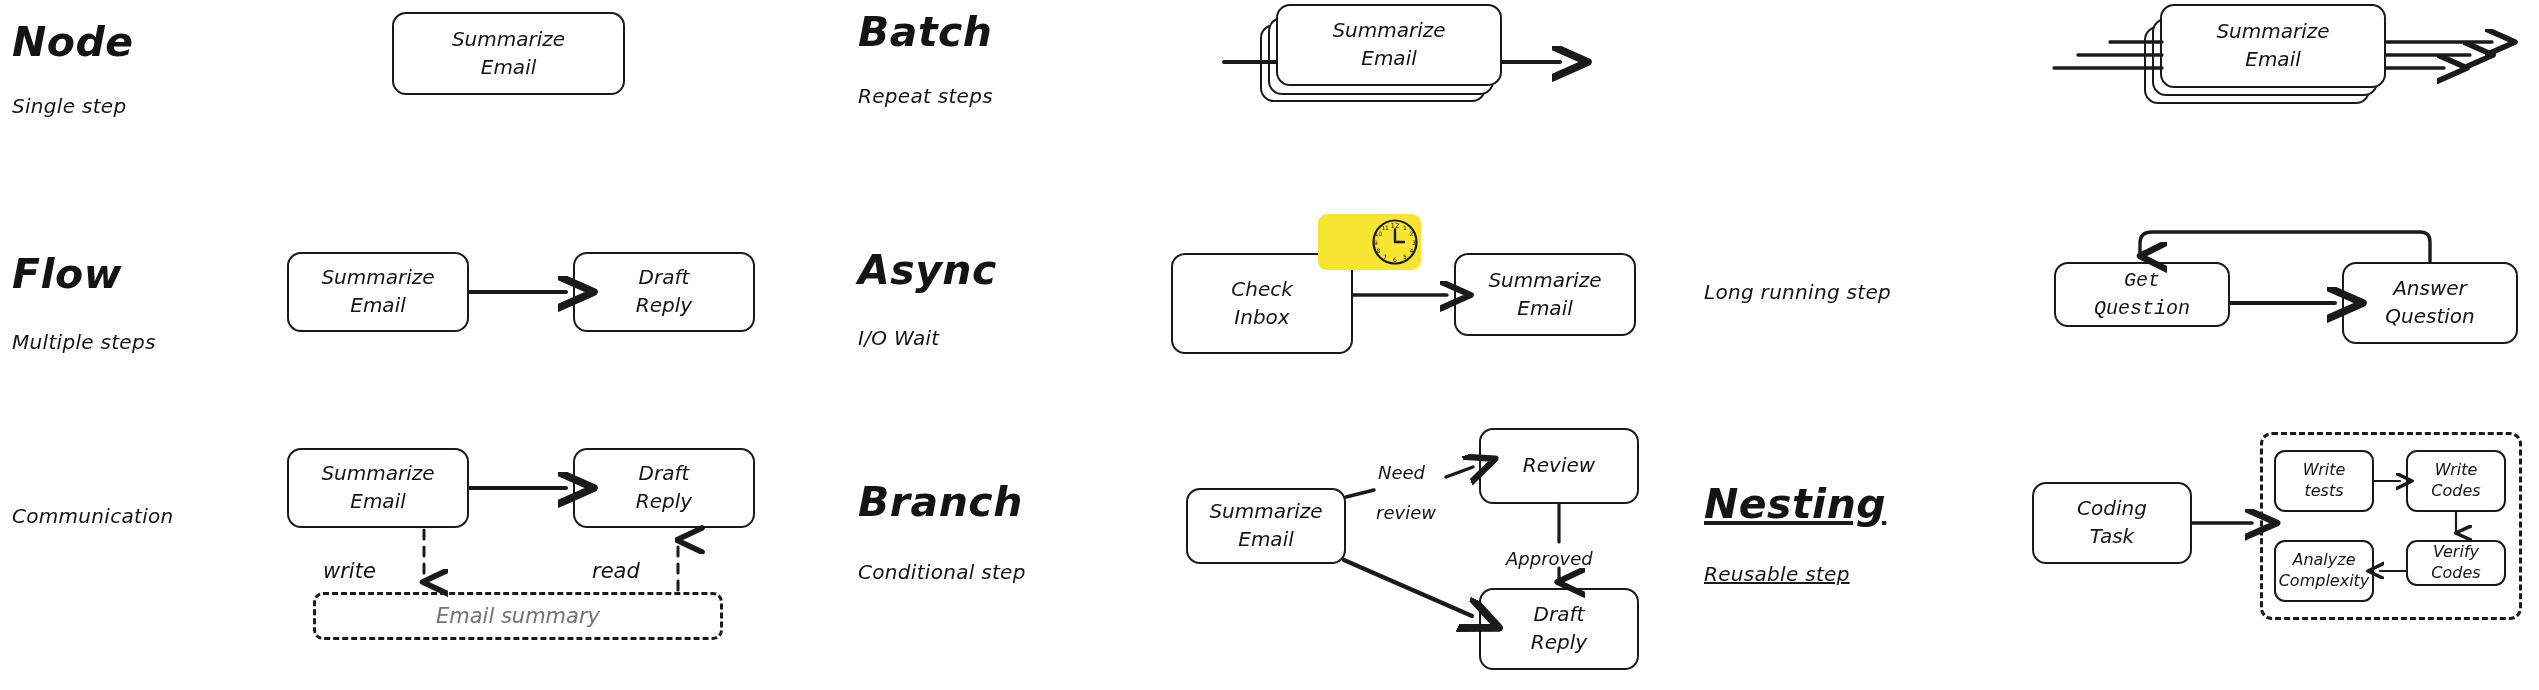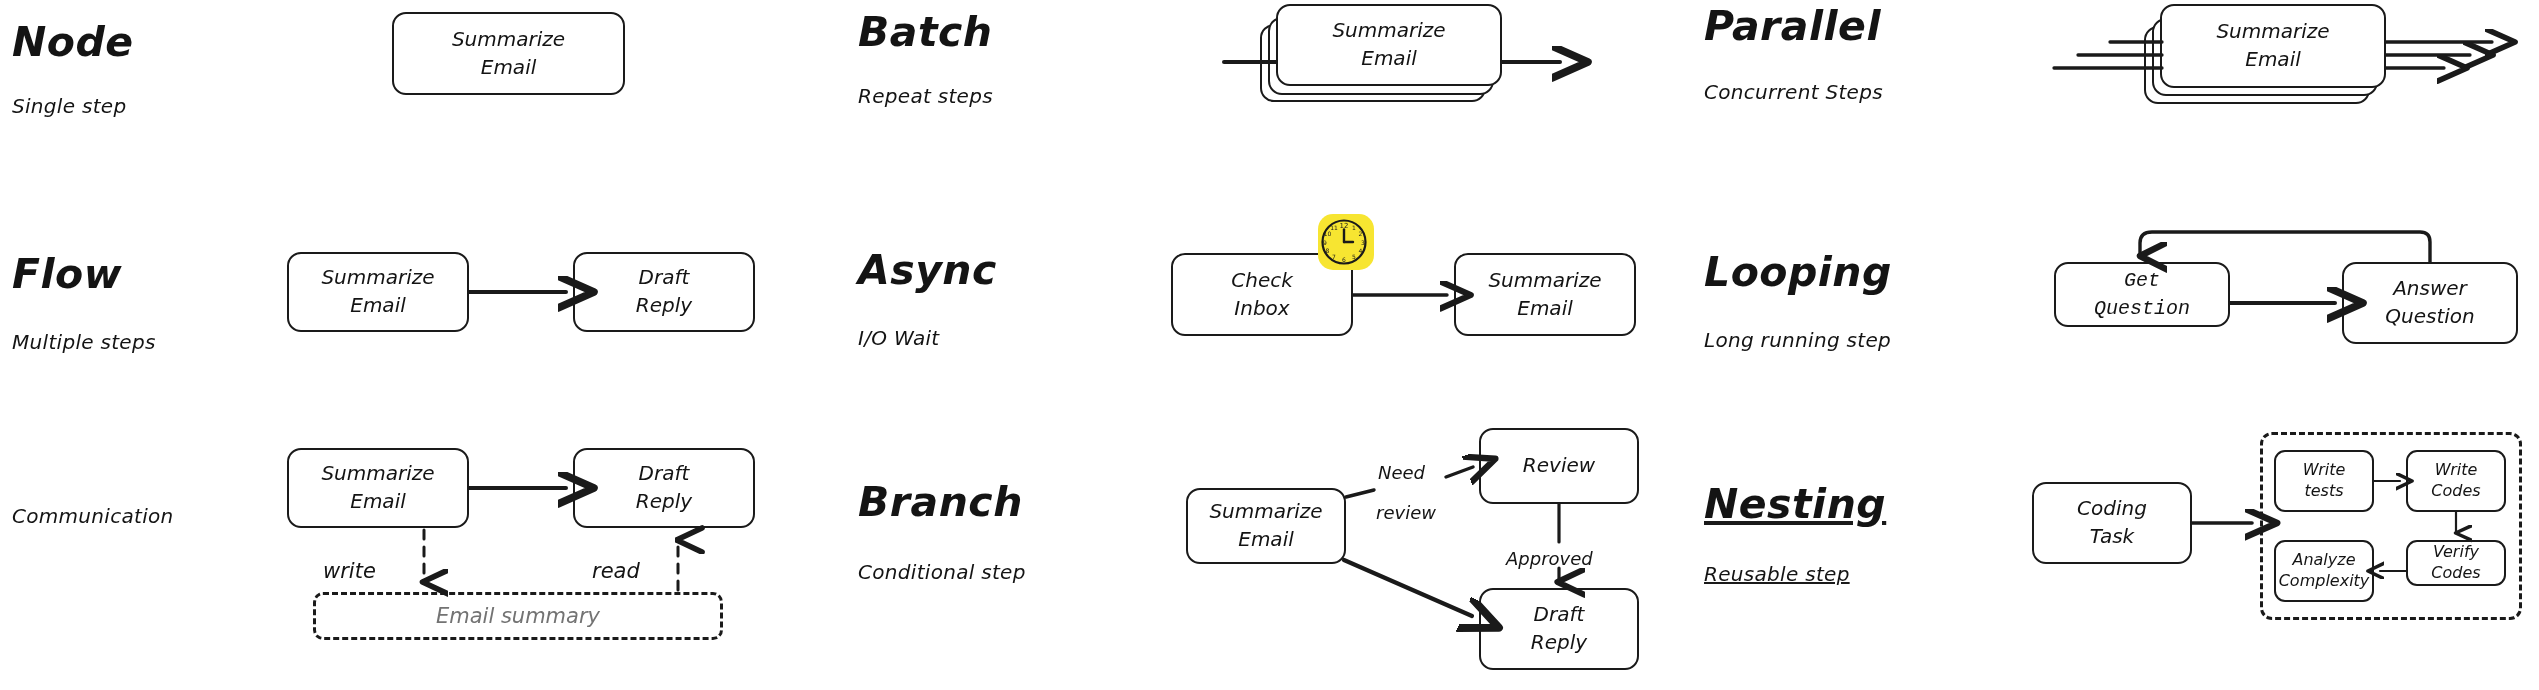--- a/index.html
+++ b/index.html
@@ -65,23 +65,24 @@
   .edge-label{
     position:absolute;
     font-family:"DejaVu Sans","Liberation Sans",sans-serif;
     font-style:italic;font-size:18px;color:#141414;white-space:nowrap;
     text-align:center;line-height:1.25;
   }
   .edge-label.big{font-size:21px;}
 
   
   .clock-badge{
-    position:absolute;width:56px;height:56px;border-radius:15px;
-    background:#f7e531;display:flex;align-items:center;justify-content:flex-start;
+    position:absolute;width:56px;height:56px;border-radius:9px;
+    background:#f7e531;display:flex;align-items:center;justify-content:flex-end;
     z-index:5;
+    padding-left:47px;
   }
 </style>
 </head>
 <body>
 
 <div class="canvas">
 
   <div class="cell col0 row0">
     <div class="label-block" style="top:18px;">
       <div class="heading">Node</div>
@@ -111,24 +112,20 @@
         <marker id="ah-batch" markerWidth="12" markerHeight="12" refX="2" refY="4" orient="auto">
           <path d="M0,0 L9,4 L0,8" fill="none" stroke="#1a1a1a" stroke-width="1.9" stroke-linecap="round" stroke-linejoin="round"></path>
         </marker>
       </defs>
       <path d="M378,62 L430,62" stroke="#1a1a1a" stroke-width="4" fill="none" stroke-linecap="round"></path>
       <path d="M656,62 L714,62" stroke="#1a1a1a" stroke-width="4" fill="none" stroke-linecap="round" marker-end="url(#ah-batch)"></path>
     </svg>
   </div>
 
   <div class="cell col2 row0">
-    <div class="label-block" style="top:2px;">
-      <div class="heading">Parallel</div>
-      <div class="subheading" style="margin-top:30px;">Concurrent Steps</div>
-    </div>
 
     <div class="stack-ghost" style="left:452px;top:26px;width:226px;height:78px;"></div>
     <div class="stack-ghost" style="left:460px;top:18px;width:226px;height:78px;"></div>
     <div class="box" style="left:468px;top:4px;width:226px;height:84px;">
       <span class="ln">Summarize</span>
       <span class="ln">Email</span>
     </div>
 
     <svg class="svg-layer" width="839" height="230">
       <defs>
@@ -170,21 +167,21 @@
       <path d="M469,62 L566,62" stroke="#1a1a1a" stroke-width="4" fill="none" stroke-linecap="round" marker-end="url(#ah-flow)"></path>
     </svg>
   </div>
 
   <div class="cell col1 row1">
     <div class="label-block" style="top:16px;">
       <div class="heading">Async</div>
       <div class="subheading" style="margin-top:32px;">I/O Wait</div>
     </div>
 
-    <div class="box" style="left:325px;top:23px;width:182px;height:83px;">
+    <div class="box" style="left:325px;top:23px;width:182px;height:101px;">
       <span class="ln">Check</span>
       <span class="ln">Inbox</span>
     </div>
     <div class="box" style="left:608px;top:23px;width:182px;height:83px;">
       <span class="ln">Summarize</span>
       <span class="ln">Email</span>
     </div>
 
     <div class="clock-badge" style="left:472px;top:-16px;">
       <svg width="52" height="52" viewBox="0 0 52 52">
@@ -211,21 +208,20 @@
         <marker id="ah-async" markerWidth="12" markerHeight="12" refX="2" refY="4" orient="auto">
           <path d="M0,0 L9,4 L0,8" fill="none" stroke="#1a1a1a" stroke-width="1.8" stroke-linecap="round" stroke-linejoin="round"></path>
         </marker>
       </defs>
       <path d="M507,65 L601,65" stroke="#1a1a1a" stroke-width="3.4" fill="none" stroke-linecap="round" marker-end="url(#ah-async)"></path>
     </svg>
   </div>
 
   <div class="cell col2 row1">
     <div class="label-block" style="top:18px;">
-      <div class="heading">Looping</div>
       <div class="subheading" style="margin-top:32px;">Long running step</div>
     </div>
 
     <div class="box" style="left:362px;top:32px;width:176px;height:65px;font-family:Liberation Mono, monospace;">
       <span class="ln">Get</span>
       <span class="ln">Question</span>
     </div>
     <div class="box" style="left:650px;top:32px;width:176px;height:82px;">
       <span class="ln">Answer</span>
       <span class="ln">Question</span>

